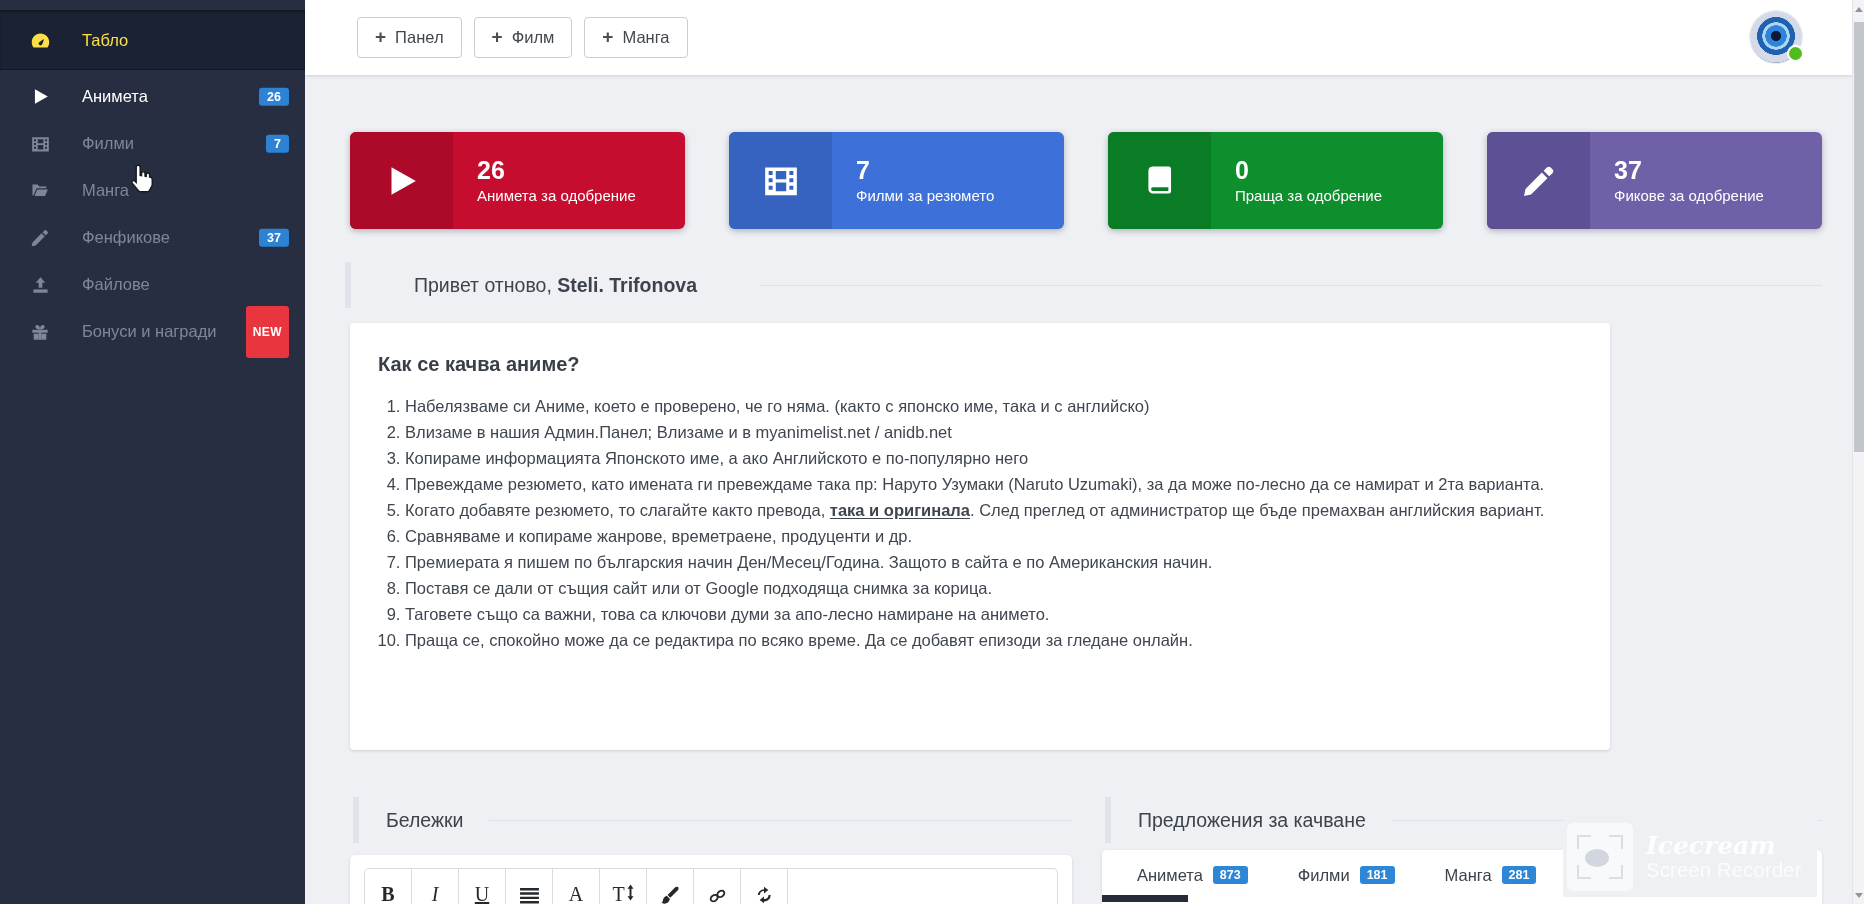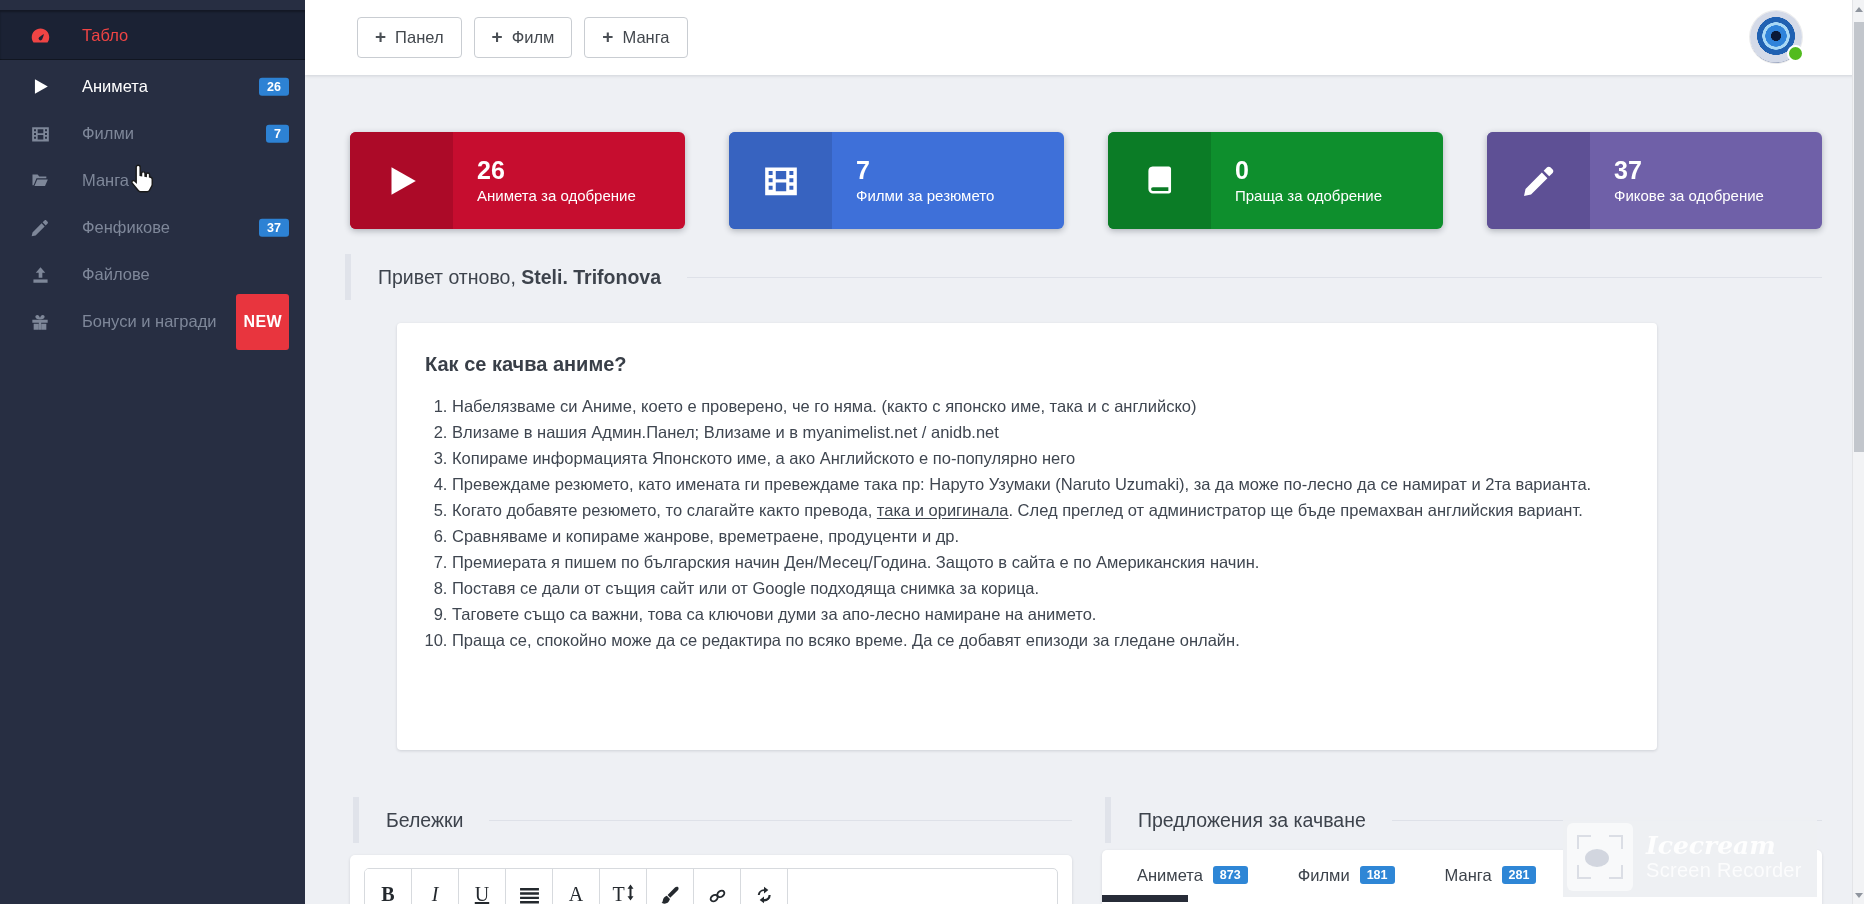--- a/index.html
+++ b/index.html
@@ -8,29 +8,29 @@
     background:#eef0f4;font-family:"Liberation Sans",sans-serif;
     -webkit-font-smoothing:antialiased;
   }
   
   .sidebar{position:absolute;left:0;top:0;width:305px;height:904px;background:#272e42;z-index:5;}
   .brand{height:75px;display:flex;align-items:center;justify-content:center;
     color:#f5f7fa;font-size:23px;letter-spacing:.5px;font-weight:400;}
   .nav{margin-top:10px;}
   .side-item{position:relative;height:47px;display:flex;align-items:center;
     padding:0 16px 0 28px;color:#7e8799;cursor:pointer;box-sizing:border-box;}
-  .side-item.active{height:50px;background:#1b2234;color:#ef4444;
+  .side-item.active{height:60px;background:#1b2234;color:#fde047;
     box-shadow:inset 0 2px 2px rgba(0,0,0,.3), inset 0 -1px 0 rgba(0,0,0,.35);margin-bottom:3px;}
   .side-item.hovered{color:#fff;}
   .s-icon{width:24px;height:22px;margin-right:30px;display:flex;align-items:center;justify-content:center;flex:none;}
   .s-icon svg{display:block;}
   .s-label{font-size:16.5px;white-space:nowrap;}
   .badge{position:absolute;right:16px;top:50%;transform:translateY(-50%);
     color:#fff;font-size:12.5px;font-weight:bold;padding:3px 8px;border-radius:3px;line-height:1;}
-  .badge.new{font-size:16px;letter-spacing:.4px;padding:20px 7px;}
+  .badge.new{font-size:12px;letter-spacing:.4px;padding:20px 7px;}
   .chev{position:absolute;right:16px;top:50%;transform:translateY(-50%);display:flex;}
   
   .topbar{position:absolute;left:305px;top:0;width:1559px;height:75px;background:#fff;
     box-shadow:0 1px 3px rgba(40,45,60,.15);display:flex;align-items:center;z-index:4;}
   .add-btn{display:inline-flex;align-items:center;gap:9px;padding:10px 17px;background:#fff;
     border:1px solid #c9cdd2;border-radius:4px;font-size:16.5px;color:#43484e;cursor:pointer;
     font-family:inherit;line-height:1.2;}
   .add-btn .plus{font-weight:bold;font-size:19px;color:#4a4f55;line-height:14px;}
   .add-btn:first-of-type{margin-left:52px;}
   .add-btn + .add-btn{margin-left:12px;}
@@ -50,24 +50,24 @@
   .stat-value{font-size:25px;font-weight:bold;line-height:1.1;}
   .stat-label{font-size:15px;margin-top:3px;}
   
   .sec-head{position:absolute;display:flex;align-items:center;}
   .vbar{width:6px;height:46px;background:#e0e3ea;margin-right:27px;flex:none;}
   .sec-title{font-size:19.5px;color:#3d434c;white-space:nowrap;}
   .hline{flex:1;height:1px;background:#dee1e8;margin-left:26px;}
   
   .howto-card{position:absolute;left:350px;top:323px;width:1260px;height:427px;background:#fff;
     border-radius:4px;box-shadow:0 1px 3px rgba(30,35,50,.15);box-sizing:border-box;
-    padding:30px 56px 0 28px;margin-left:47px;}
+    padding:30px 56px 0 28px;}
   .howto-title{font-size:20px;font-weight:bold;color:#393f48;margin:0 0 17px 0;}
   ol.howto{margin:0;padding-left:27px;font-size:16.5px;color:#3f4650;line-height:26px;}
-  ol.howto li u{text-underline-offset:2px;}
+  ol.howto li u{text-underline-offset:2px;font-weight:bold;}
   
   .notes-card{position:absolute;left:350px;top:855px;width:722px;height:140px;background:#fff;
     border-radius:5px;box-shadow:0 1px 3px rgba(30,35,50,.15);box-sizing:border-box;padding:13px 14px;}
   .toolbar{border:1px solid #d7dade;border-radius:5px;display:flex;height:100px;overflow:hidden;background:#fff;}
   .tb-btn{width:47px;flex:none;border-right:1px solid #d7dade;display:flex;justify-content:center;
     align-items:flex-start;padding-top:15px;cursor:pointer;background:#fff;color:#24292e;box-sizing:border-box;}
   .tb-glyph{font-family:"Liberation Serif",serif;font-size:20px;line-height:20px;color:#24292e;}
   .tb-glyph.i{font-style:italic;}
   .tb-glyph.b{font-weight:bold;}
   .tb-glyph.u{text-decoration:underline;}
@@ -237,21 +237,21 @@
           <path fill="#fff" d="M3 17.3L13.9 6.4l3.7 3.7L6.7 21 2 22zM15.1 5.2l2.3-2.3c.6-.6 1.6-.6 2.2 0l1.5 1.5c.6.6.6 1.6 0 2.2l-2.3 2.3z"></path>
         </svg>
       </div>
       <div class="stat-body">
         <div class="stat-value">37</div>
         <div class="stat-label">Фикове за одобрение</div>
       </div>
     </div>
   </div>
 
-<div class="sec-head" style="left:345px;top:254px;width:1477px;">
+<div class="sec-head" style="left:345px;top:262px;width:1477px;gap:36px;">
   <div class="vbar"></div>
   <div class="sec-title">
     <span>Привет отново,</span>
     <b>Steli. Trifonova</b>
   </div>
   <div class="hline"></div>
 </div>
 
 <div class="howto-card">
   <p class="howto-title">Как се качва аниме?</p>

